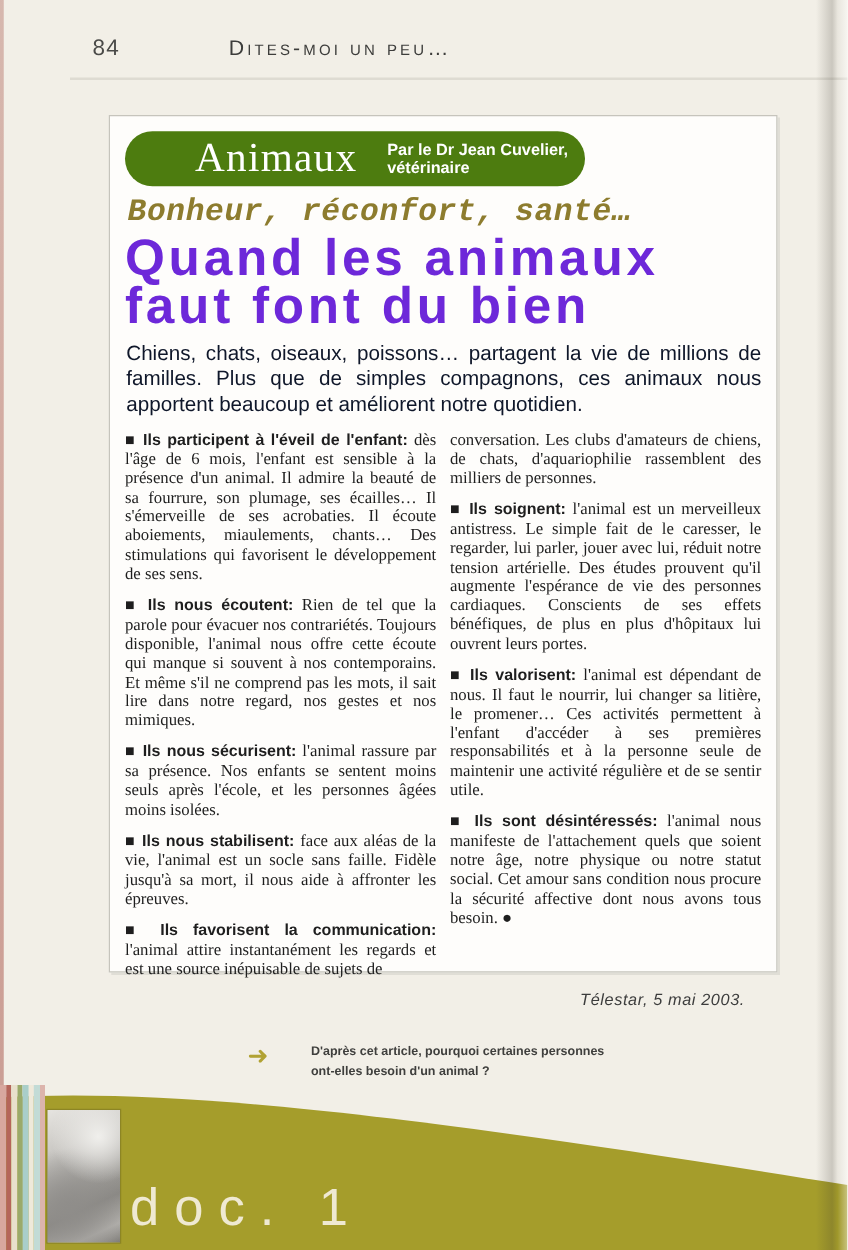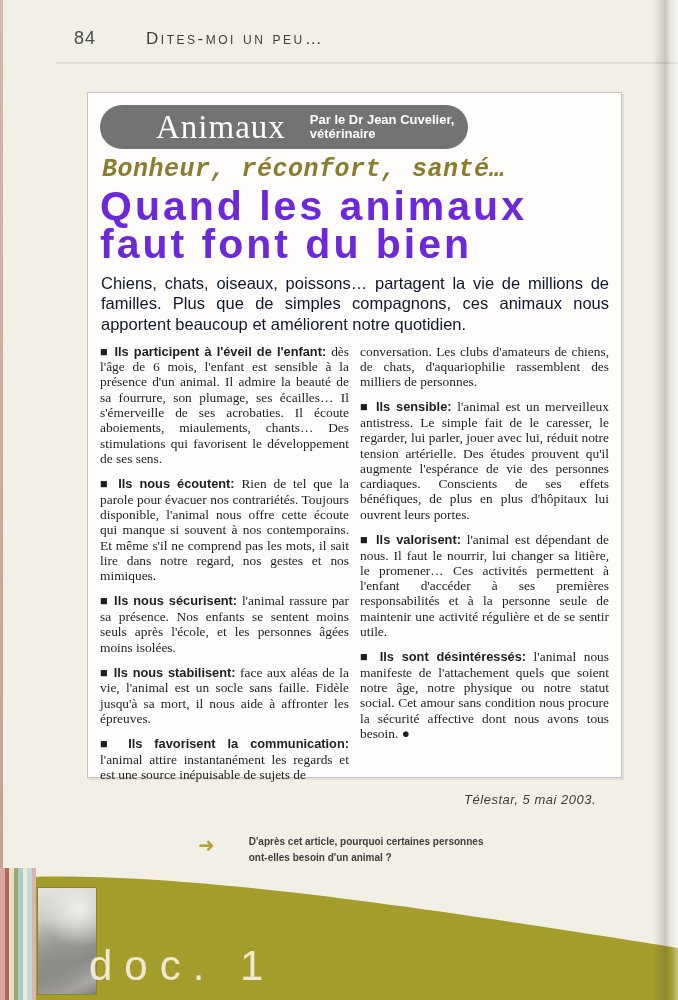--- a/index.html
+++ b/index.html
@@ -5,30 +5,30 @@
   html,body{margin:0;padding:0;}
   body{
     width:678px;height:1000px;position:relative;overflow:hidden;
     background:#f2efe7;font-family:"Liberation Sans",sans-serif;
   }
   
   .left-edge-line{position:absolute;left:0;top:0;width:3px;height:1000px;
     background:linear-gradient(to bottom,#c08a80 0%,#b5655a 60%,#a65a50 100%);opacity:.55;}
   .right-edge{position:absolute;top:0;right:0;width:56px;height:1000px;
     background:linear-gradient(to right,rgba(0,0,0,0) 0%,rgba(0,0,0,0) 55%,rgba(60,55,45,.22) 78%,rgba(60,55,45,.05) 86%,rgba(255,255,255,.4) 100%);}
-  .page-head{position:absolute;top:28px;left:74px;display:flex;align-items:baseline;gap:50px;}
+  .page-head{position:absolute;top:28px;left:74px;display:flex;align-items:baseline;gap:87px;}
   .page-number{font-size:18px;color:#4a4a48;letter-spacing:1px;}
   .section-header{font-variant:small-caps;font-size:17px;letter-spacing:2.5px;color:#3d3d3b;}
   .divider{position:absolute;top:62px;left:56px;width:622px;height:2px;background:#dedbd2;}
 
   
   .article-box{position:absolute;left:87px;top:92px;width:509px;height:664px;
     background:#fefdfb;border:1px solid #c6c4bc;box-shadow:2px 2px 0 rgba(0,0,0,.07),12px 0 0 rgba(0,0,0,0);
     padding:10px 12px;}
-  .banner{width:368px;height:44px;border-radius:22px;background:#737373;
+  .banner{width:368px;height:44px;border-radius:22px;background:#4d7c0f;
     display:flex;align-items:center;margin:2px 0 4px 0;}
   .banner-title{font-family:"Liberation Serif",serif;font-size:33px;color:#fff;
     padding-left:56px;letter-spacing:1px;}
   .banner-byline{margin-left:24px;color:#fff;font-weight:bold;font-size:13px;line-height:1.1;}
   .kicker{font-family:Liberation Mono, monospace;font-style:italic;font-weight:bold;
     font-size:25px;color:#8d7c2e;margin:6px 0 3px 2px;letter-spacing:.5px;}
   .main-title{font-weight:bold;font-size:41px;line-height:.93;color:#6d28d9;
     letter-spacing:3px;margin:2px 0 10px 0;}
   .intro{font-size:16.5px;line-height:1.22;color:#0f172a;text-align:justify;margin:0 0 10px 1px;}
   .columns{display:flex;gap:11px;}
@@ -46,21 +46,21 @@
   .question-text{font-weight:bold;font-size:10px;line-height:1.55;color:#3f3f3d;width:380px;}
 
   
   .footer-band{position:absolute;left:0;top:868px;width:678px;height:132px;}
   .animal-photo{position:absolute;left:38px;top:888px;width:58px;height:106px;
     background:
       radial-gradient(circle at 70% 20%, #f0efec 0%, rgba(240,239,236,0) 40%),
       radial-gradient(circle at 30% 75%, #8f8d8a 0%, rgba(143,141,138,0) 55%),
       linear-gradient(155deg,#e6e4e0 0%,#c9c7c3 28%,#a3a19d 52%,#8a8884 70%,#b5b3af 88%,#7d7b77 100%);
     box-shadow:0 0 0 1px rgba(0,0,0,.15);}
-  .doc-label{position:absolute;left:89px;top:942px;color:#efe9d2;font-size:42px;
+  .doc-label{position:absolute;left:104px;top:942px;color:#efe9d2;font-size:42px;
     letter-spacing:12px;font-weight:normal;}
   .edge-stripes{position:absolute;left:0;top:868px;width:36px;height:132px;display:flex;}
   .edge-stripes div{flex:1;}
 </style>
 </head>
 <body>
 
 <div class="left-edge-line"></div>
 
 <div class="page-head">
@@ -90,21 +90,21 @@
   <div class="columns">
     <div class="col">
       <p class="para"><span class="lead">■ Ils participent à l'éveil de l'enfant:</span> <span>dès l'âge de 6 mois, l'enfant est sensible à la présence d'un animal. Il admire la beauté de sa fourrure, son plumage, ses écailles… Il s'émerveille de ses acrobaties. Il écoute aboiements, miaulements, chants… Des stimulations qui favorisent le développement de ses sens.</span></p>
       <p class="para"><span class="lead">■ Ils nous écoutent:</span> <span>Rien de tel que la parole pour évacuer nos contrariétés. Toujours disponible, l'animal nous offre cette écoute qui manque si souvent à nos contemporains. Et même s'il ne comprend pas les mots, il sait lire dans notre regard, nos gestes et nos mimiques.</span></p>
       <p class="para"><span class="lead">■ Ils nous sécurisent:</span> <span>l'animal rassure par sa présence. Nos enfants se sentent moins seuls après l'école, et les personnes âgées moins isolées.</span></p>
       <p class="para"><span class="lead">■ Ils nous stabilisent:</span> <span>face aux aléas de la vie, l'animal est un socle sans faille. Fidèle jusqu'à sa mort, il nous aide à affronter les épreuves.</span></p>
       <p class="para"><span class="lead">■ Ils favorisent la communication:</span> <span>l'animal attire instantanément les regards et est une source inépuisable de sujets de</span></p>
     </div>
     <div class="col">
       <p class="para"><span>conversation. Les clubs d'amateurs de chiens, de chats, d'aquariophilie rassemblent des milliers de personnes.</span></p>
-      <p class="para"><span class="lead">■ Ils sensible:</span> <span>l'animal est un merveilleux antistress. Le simple fait de le caresser, le regarder, lui parler, jouer avec lui, réduit notre tension artérielle. Des études prouvent qu'il augmente l'espérance de vie des personnes cardiaques. Conscients de ses effets bénéfiques, de plus en plus d'hôpitaux lui ouvrent leurs portes.</span></p>
+      <p class="para"><span class="lead">■ Ils soignent:</span> <span>l'animal est un merveilleux antistress. Le simple fait de le caresser, le regarder, lui parler, jouer avec lui, réduit notre tension artérielle. Des études prouvent qu'il augmente l'espérance de vie des personnes cardiaques. Conscients de ses effets bénéfiques, de plus en plus d'hôpitaux lui ouvrent leurs portes.</span></p>
       <p class="para"><span class="lead">■ Ils valorisent:</span> <span>l'animal est dépendant de nous. Il faut le nourrir, lui changer sa litière, le promener… Ces activités permettent à l'enfant d'accéder à ses premières responsabilités et à la personne seule de maintenir une activité régulière et de se sentir utile.</span></p>
       <p class="para"><span class="lead">■ Ils sont désintéressés:</span> <span>l'animal nous manifeste de l'attachement quels que soient notre âge, notre physique ou notre statut social. Cet amour sans condition nous procure la sécurité affective dont nous avons tous besoin. ●</span></p>
     </div>
   </div>
 </div>
 
 <div class="source-credit">Télestar, 5 mai 2003.</div>
 
 <div class="question">
   <span class="arrow-icon">➜</span>

